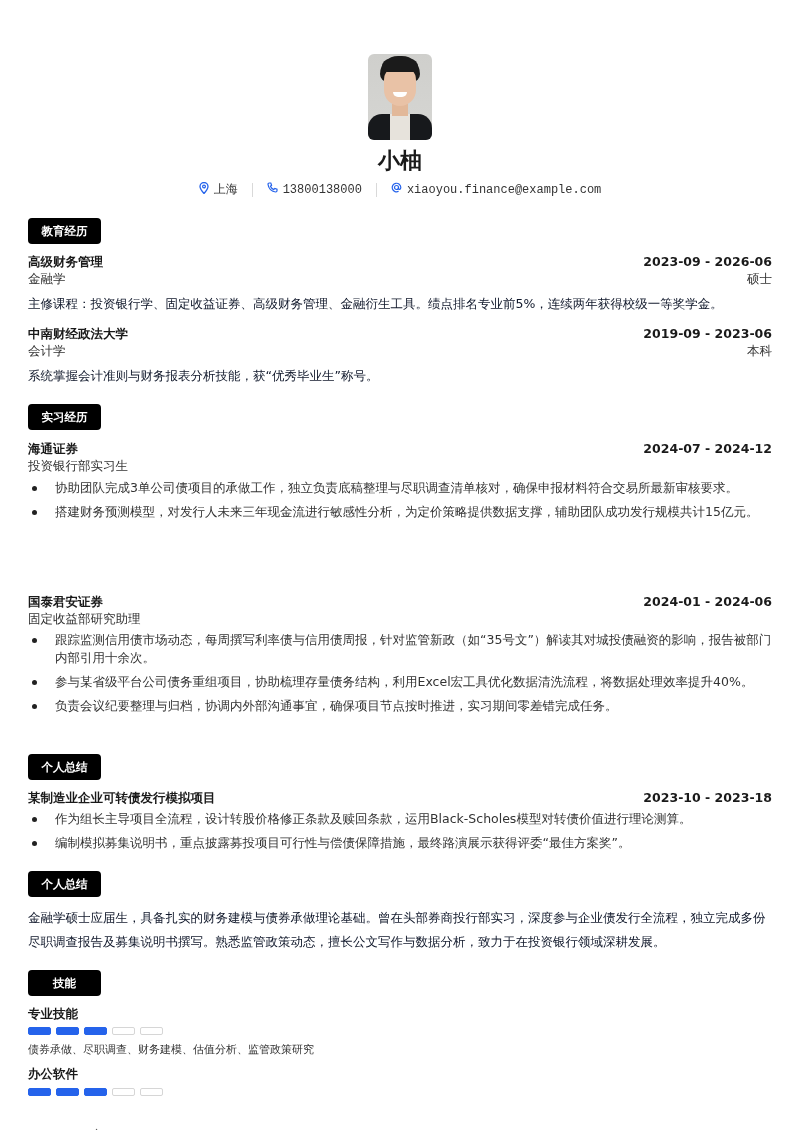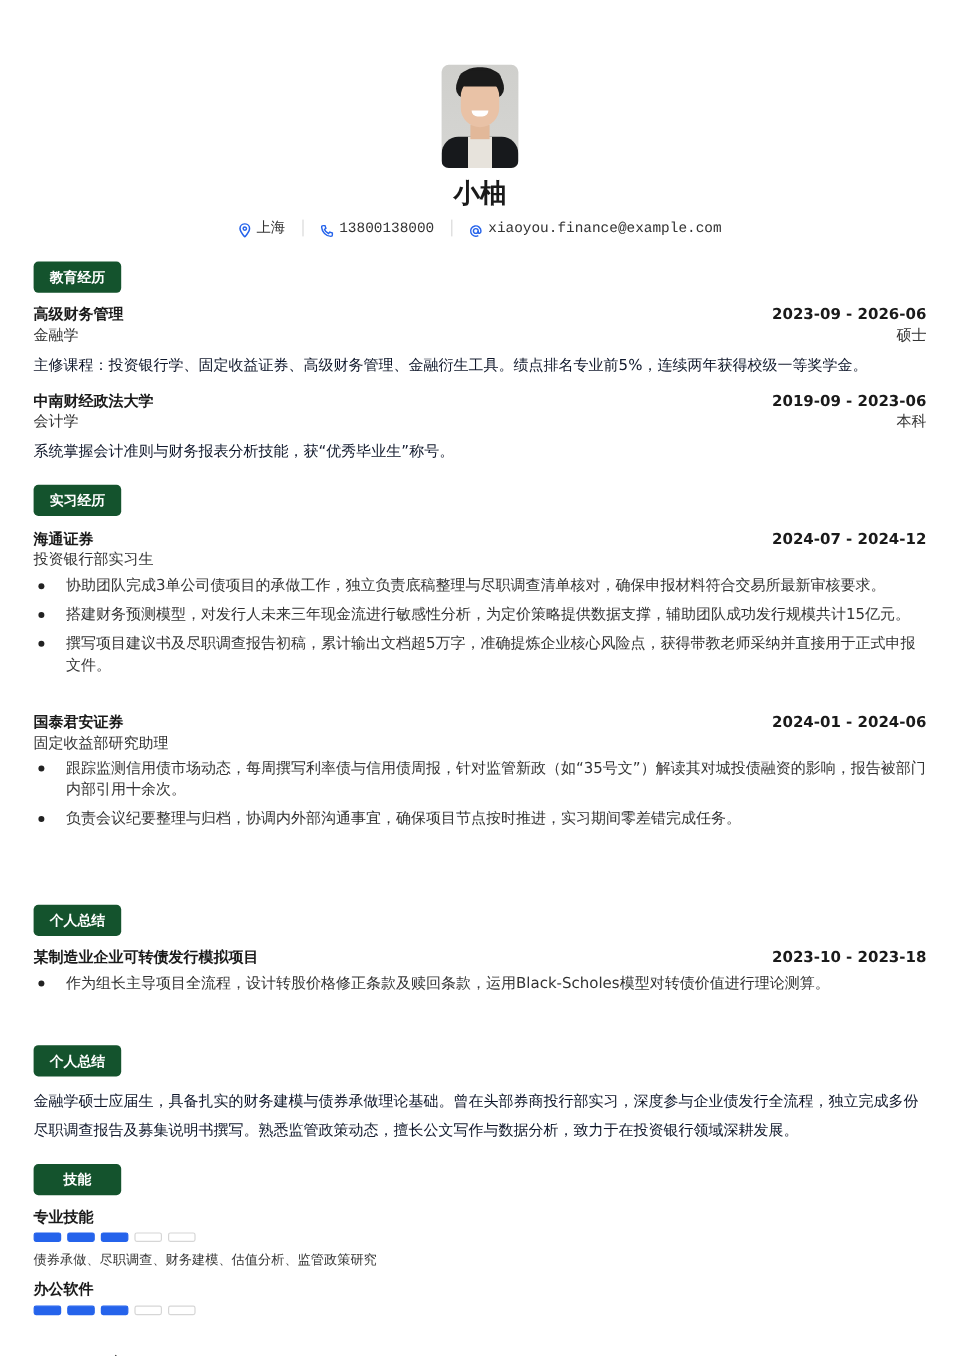--- a/index.html
+++ b/index.html
@@ -21,29 +21,29 @@
     }
     .photo .hair { position: absolute; left: 12px; top: 2px; width: 40px; height: 26px; background: #1b1b1b; border-radius: 18px 18px 8px 8px; }
     .photo .face { position: absolute; left: 16px; top: 12px; width: 32px; height: 40px; background: #e9c2a6; border-radius: 14px 14px 16px 16px; }
     .photo .hair2 { position: absolute; left: 14px; top: 5px; width: 36px; height: 13px; background: #1b1b1b; border-radius: 14px 14px 4px 10px; }
     .photo .smile { position: absolute; left: 25px; top: 38px; width: 14px; height: 5px; background: #fff; border-radius: 0 0 7px 7px; }
     .photo .neck { position: absolute; left: 24px; top: 50px; width: 16px; height: 12px; background: #e2b899; }
     .photo .body { position: absolute; left: 0; top: 60px; width: 64px; height: 30px; background: #17191c; border-radius: 14px 14px 0 0; }
     .photo .shirt { position: absolute; left: 22px; top: 60px; width: 20px; height: 28px; background: #e7e3dc; }
     .name { margin-top: 8px; font-size: 22px; font-weight: bold; color: #1a1a1a; line-height: 30px; }
     .contacts { margin-top: 4px; display: flex; justify-content: center; align-items: center; font-size: 12px; color: #333; line-height: 16px; }
-    .contact { display: flex; align-items: flex-end; }
+    .contact { display: flex; align-items: flex-start; }
     .contact svg { margin-right: 5px; }
     .sep { width: 1px; height: 14px; background: #d9d9d9; margin: 0 14px; }
 
     
     .tag {
       position: absolute; left: 0;
       width: 73px; height: 26px; line-height: 26px;
-      background: #14532d; color: #ffffff; border-radius: 4px;
+      background: #000000; color: #ffffff; border-radius: 4px;
       font-size: 11.5px; font-weight: bold; text-align: center;
     }
     .row { position: absolute; left: 0; width: 744px; display: flex; justify-content: space-between; font-size: 12.5px; line-height: 17px; }
     .bold { font-weight: bold; color: #1a1a1a; }
     .plain { color: #333; }
     .text { position: absolute; left: 0; width: 744px; font-size: 12.5px; line-height: 21px; color: #0f172a; }
 
     .bullets { position: absolute; left: 0; width: 744px; list-style: none; }
     .bullets li { position: relative; padding-left: 27px; font-size: 12.5px; line-height: 18px; color: #333; margin-bottom: 6px; }
     .bullets li::before { content: ""; position: absolute; left: 4px; top: 7px; width: 5px; height: 5px; border-radius: 50%; background: #222; }
@@ -123,43 +123,44 @@
   <div class="row" style="top:440px">
     <span class="bold">海通证券</span>
     <span class="bold">2024-07 - 2024-12</span>
   </div>
   <div class="row" style="top:457px">
     <span class="plain">投资银行部实习生</span>
   </div>
   <ul class="bullets" style="top:479px">
     <li>协助团队完成3单公司债项目的承做工作，独立负责底稿整理与尽职调查清单核对，确保申报材料符合交易所最新审核要求。</li>
     <li>搭建财务预测模型，对发行人未来三年现金流进行敏感性分析，为定价策略提供数据支撑，辅助团队成功发行规模共计15亿元。</li>
-    <li>撰写项目建议书及尽职调查报告初稿，累计输出文档超5万字，准确提炼企业核心风险点，获得带教老师采纳并直接用于正式申报文件。</li>
   </ul>
 
   <div class="row" style="top:593px">
     <span class="bold">国泰君安证券</span>
     <span class="bold">2024-01 - 2024-06</span>
   </div>
   <div class="row" style="top:610px">
     <span class="plain">固定收益部研究助理</span>
   </div>
   <ul class="bullets" style="top:631px">
     <li>跟踪监测信用债市场动态，每周撰写利率债与信用债周报，针对监管新政（如“35号文”）解读其对城投债融资的影响，报告被部门内部引用十余次。</li>
+    <li>参与某省级平台公司债务重组项目，协助梳理存量债务结构，利用Excel宏工具优化数据清洗流程，将数据处理效率提升40%。</li>
     <li>负责会议纪要整理与归档，协调内外部沟通事宜，确保项目节点按时推进，实习期间零差错完成任务。</li>
   </ul>
 
   <div class="tag" style="top:754px">个人总结</div>
 
   <div class="row" style="top:789px">
     <span class="bold">某制造业企业可转债发行模拟项目</span>
     <span class="bold">2023-10 - 2023-18</span>
   </div>
   <ul class="bullets" style="top:810px">
     <li>作为组长主导项目全流程，设计转股价格修正条款及赎回条款，运用Black-Scholes模型对转债价值进行理论测算。</li>
+    <li>编制模拟募集说明书，重点披露募投项目可行性与偿债保障措施，最终路演展示获得评委“最佳方案奖”。</li>
   </ul>
 
   <div class="tag" style="top:871px">个人总结</div>
   <div class="text" style="top:906px; line-height:24px">金融学硕士应届生，具备扎实的财务建模与债券承做理论基础。曾在头部券商投行部实习，深度参与企业债发行全流程，独立完成多份尽职调查报告及募集说明书撰写。熟悉监管政策动态，擅长公文写作与数据分析，致力于在投资银行领域深耕发展。</div>
 
   <div class="tag" style="top:970px">技能</div>
 
   <div class="skill-title" style="top:1005px">专业技能</div>
   <div class="bars" style="top:1027px">
     <div class="bar on"></div>

